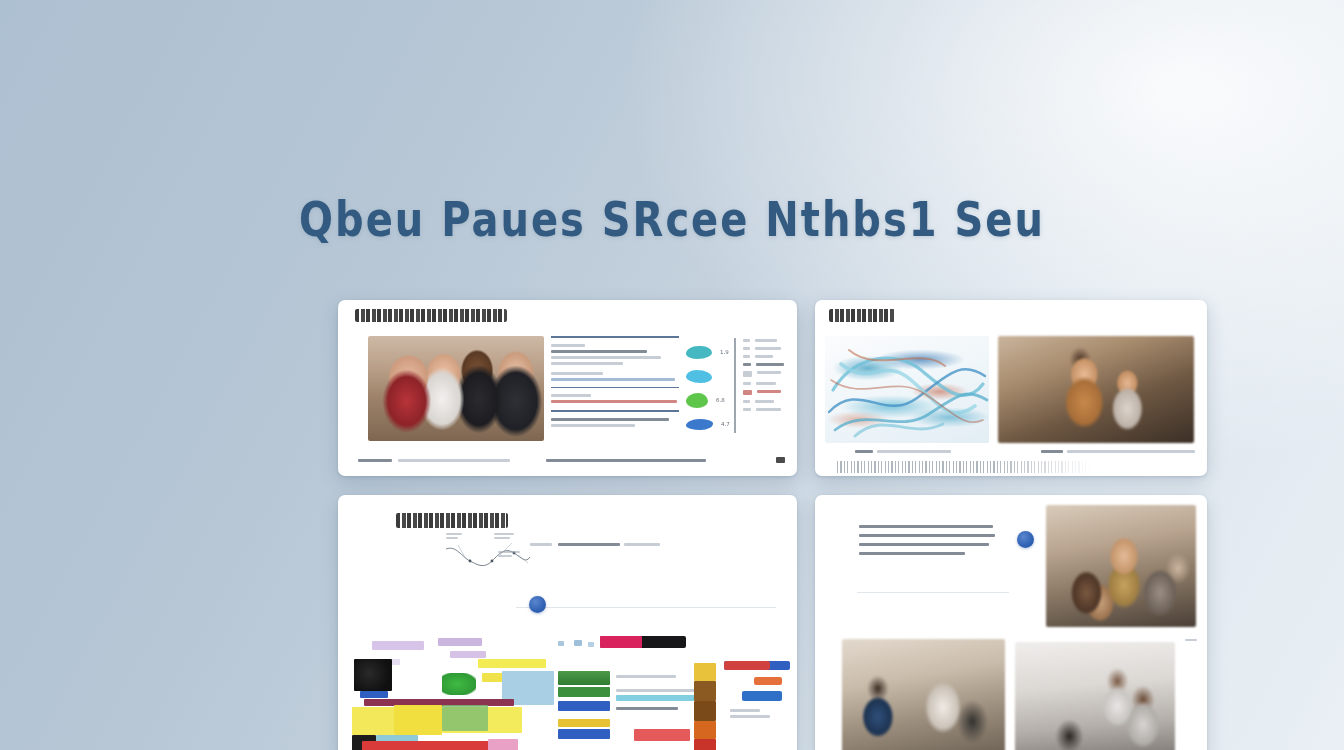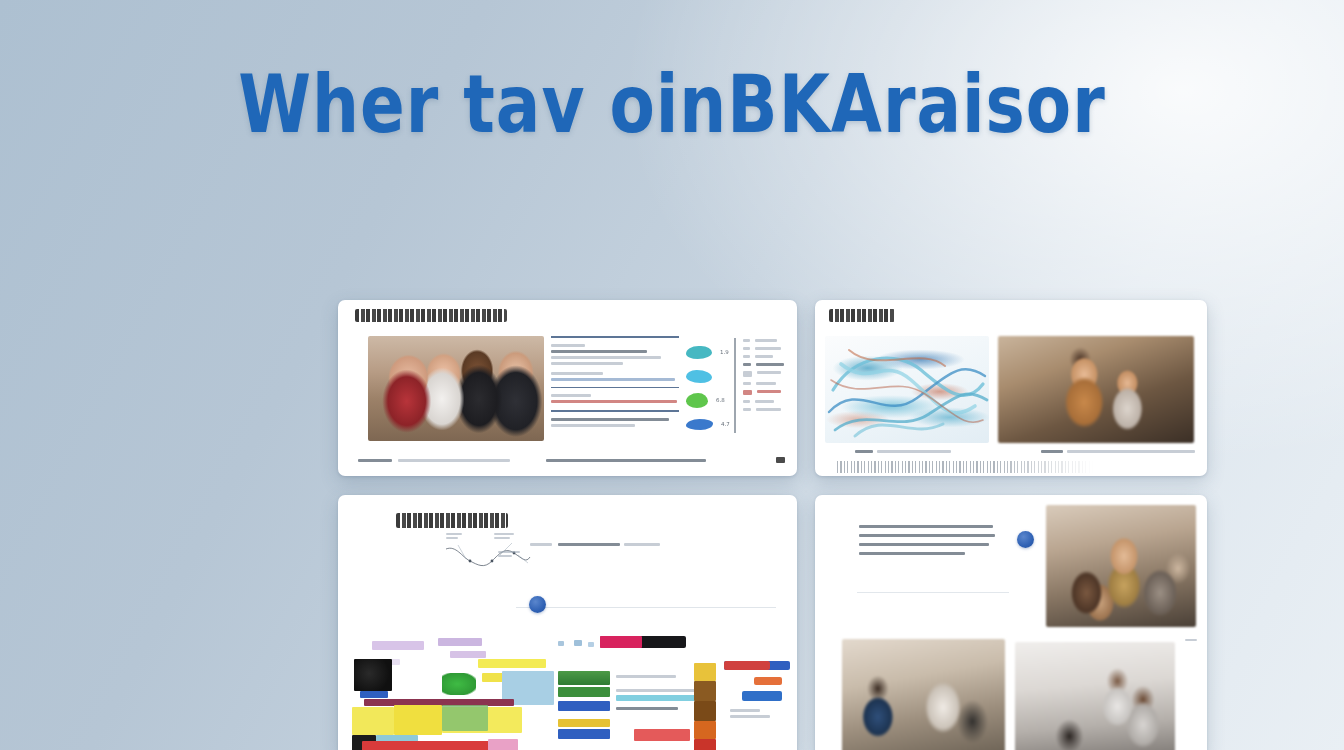--- a/index.html
+++ b/index.html
@@ -138,22 +138,22 @@
   .sw{border-radius:1px;filter:blur(.5px);}
   .thumb{border-radius:1px;filter:blur(.6px);}
   .btn-chip{border-radius:2px;filter:blur(.45px);}
   .badge-dark{background:#17171a;border-radius:2px;filter:blur(.4px);}
 </style>
 </head>
 <body>
 
 <div id="stage">
 
-  <div class="headline-wrap">
-    <div class="headline">Wher tav oinBKAraisor</div>
+  <div class="subhead-wrap">
+    <div class="subhead">Qbeu Paues SRcee Nthbs1 Seu</div>
   </div>
 
   <div class="grid">
 
     <div class="row">
 
       <div class="card c1">
         <div style="position:absolute;left:17px;top:9px;">
           <div class="hdr-garble"></div>
         </div>

